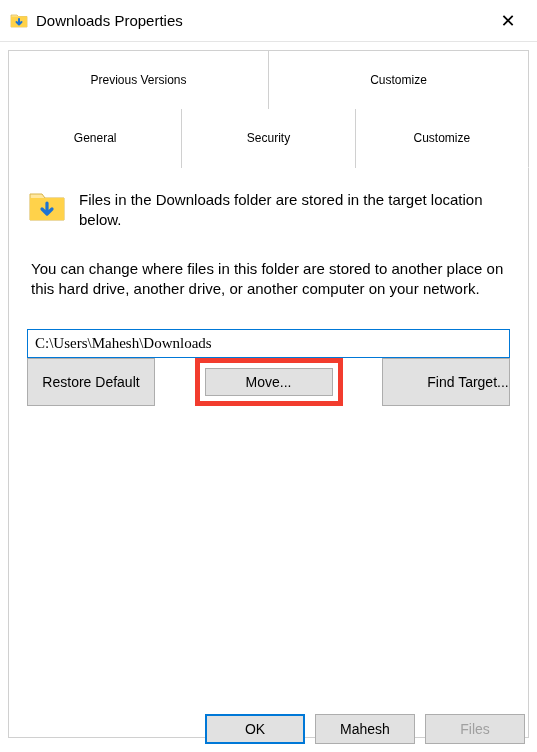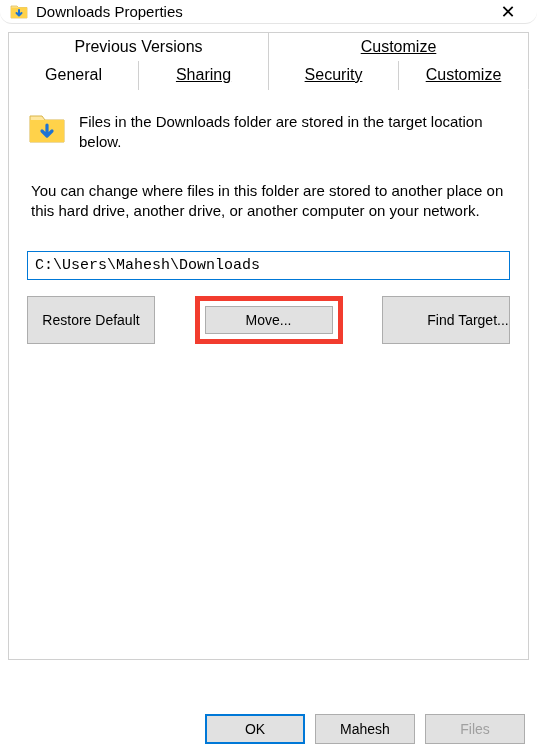--- a/index.html
+++ b/index.html
@@ -8,50 +8,49 @@
       font-size: 14px;
       color: #000;
       background: #fff;
       width: 537px;
       height: 752px;
       overflow: hidden;
     }
     .titlebar {
       display: flex;
       align-items: center;
-      height: 24px;
+      height: 42px;
       padding: 0 8px 0 10px;
       border-bottom: 1px solid #e5e5e5;
-      border-radius: 21px;
     }
     .title-icon {
       width: 18px; height: 18px;
       margin-right: 8px;
       position: relative;
     }
     .title-text { flex: 1; font-size: 15px; }
     .close-btn {
       width: 42px; height: 38px;
       display: flex; align-items: center; justify-content: center;
       font-size: 18px; font-weight: 300;
       cursor: pointer;
     }
     .tabs-wrap { padding: 8px 8px 0 8px; }
     .tab-row { display: flex; }
     .tab {
       flex: 1;
       text-align: center;
-      padding: 5px 4px;
+      padding: 22px 4px;
       border: 1px solid #d0d0d0;
       border-bottom: none;
       background: #fff;
       cursor: pointer;
-      font-size: 16px;
+      font-size: 12px;
     }
-    .tab + .tab { border-left: none; text-decoration: underline; }
+    .tab + .tab { border-left: none; }
     .tab-row.bottom .tab { border-top: none; }
     .tab.active {
       background: #fff;
       border-bottom: 1px solid #fff;
       position: relative;
       z-index: 2;
     }
     .tab-row.bottom { position: relative; top: 0; }
     .content {
       border: 1px solid #d0d0d0;
@@ -62,23 +61,22 @@
     }
     .info-row { display: flex; align-items: flex-start; gap: 12px; margin-bottom: 28px; }
     .folder-icon { width: 40px; height: 40px; flex-shrink: 0; }
     .info-text { font-size: 15px; line-height: 1.35; padding-top: 4px; }
     .desc-text { font-size: 15px; line-height: 1.35; margin-bottom: 30px; padding: 0 4px; }
     .path-input {
       width: 100%;
       border: 1px solid #0078d7;
       padding: 5px 7px;
       font-size: 15px;
-      font-family: Liberation Mono, monospace;
+      font-family: Liberation Serif, serif;
       outline: none;
-      margin-bottom: 16px;
     }
     .btn-row { display: flex; gap: 14px; justify-content: space-between; }
     .btn {
       background: #e1e1e1;
       border: 1px solid #adadad;
       padding: 5px 0;
       font-size: 14px;
       font-family: inherit;
       cursor: pointer;
       text-align: center;
@@ -121,21 +119,20 @@
   </div>
 </div>
 
 <div class="tabs-wrap">
   <div class="tab-row">
     <div class="tab">Previous Versions</div>
     <div class="tab">Customize</div>
   </div>
   <div class="tab-row bottom">
     <div class="tab">General</div>
-    <div class="tab">Sharing</div>
     <div class="tab">Security</div>
     <div class="tab active">Customize</div>
   </div>
 </div>
 
 <div class="content">
   <div class="info-row">
     <span class="folder-icon">
       <svg viewBox="0 0 40 40">
         <path d="M3 8 L15 8 L18 12 L37 12 L37 34 L3 34 Z" fill="#ffe79e" stroke="#d9b54a" stroke-width="1"></path>

